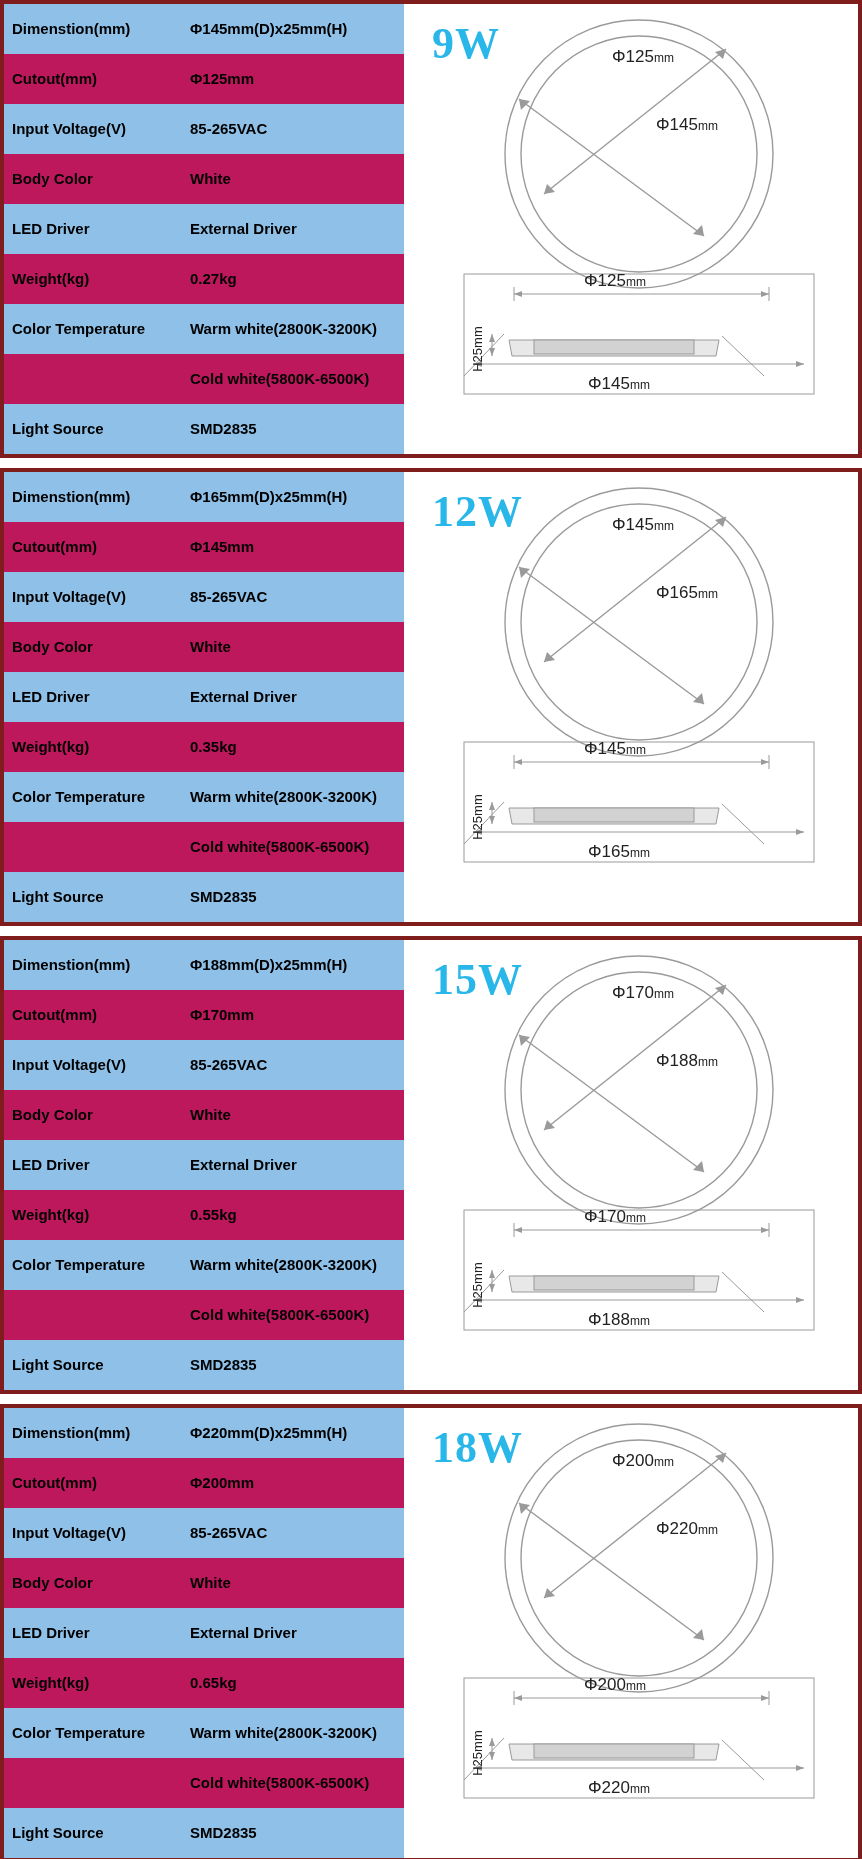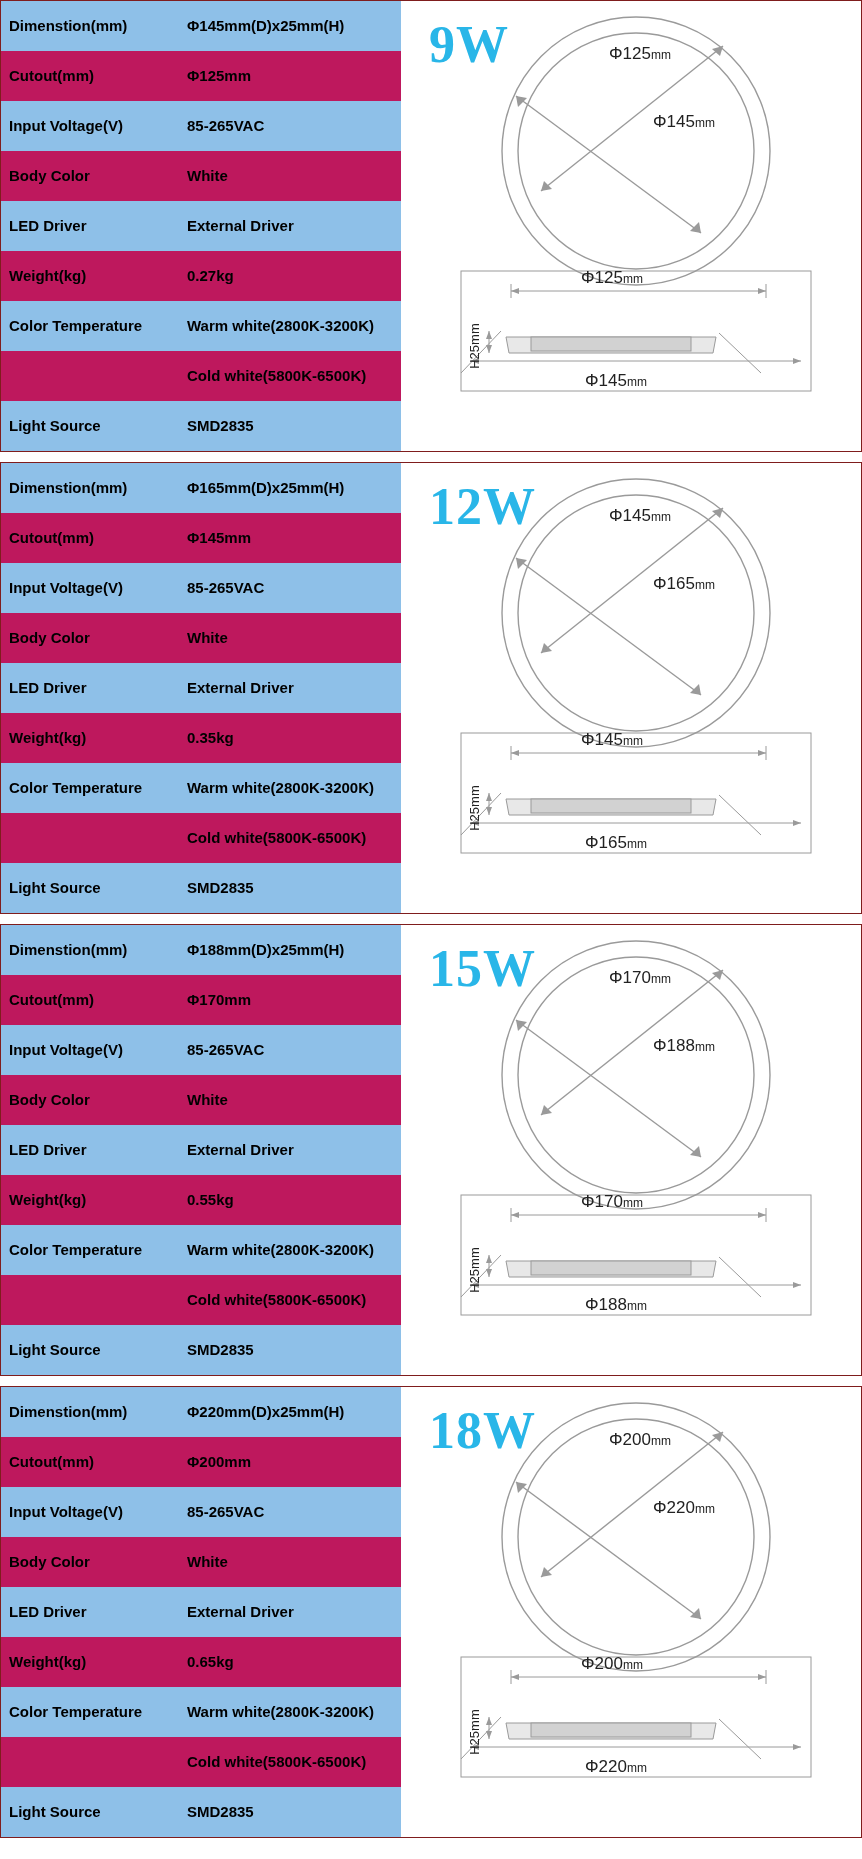--- a/index.html
+++ b/index.html
@@ -12,21 +12,21 @@
     width: 862px;
   }
   .page {
     width: 862px;
     position: relative;
     background: #ffffff;
   }
   .block {
     display: flex;
     width: 862px;
-    border: 1px solid #7f1d1d;
+    border: 4px solid #7f1d1d;
     margin-bottom: 10px;
     background: #ffffff;
   }
   .spec-table {
     width: 400px;
     flex: 0 0 400px;
     border-collapse: collapse;
     table-layout: fixed;
   }
   .spec-table tr { height: 50px; }
@@ -48,21 +48,21 @@
     flex: 1 1 auto;
     position: relative;
     background: #ffffff;
     overflow: hidden;
   }
   .watt {
     position: absolute;
     left: 28px;
     top: 14px;
     font-family: "Liberation Serif", serif;
-    font-size: 52px;
+    font-size: 44px;
     font-weight: bold;
     color: #29b6e8;
     letter-spacing: 1px;
   }
   .dia-svg { display: block; }
 </style>
 </head>
 <body>
 
 <div class="page">

